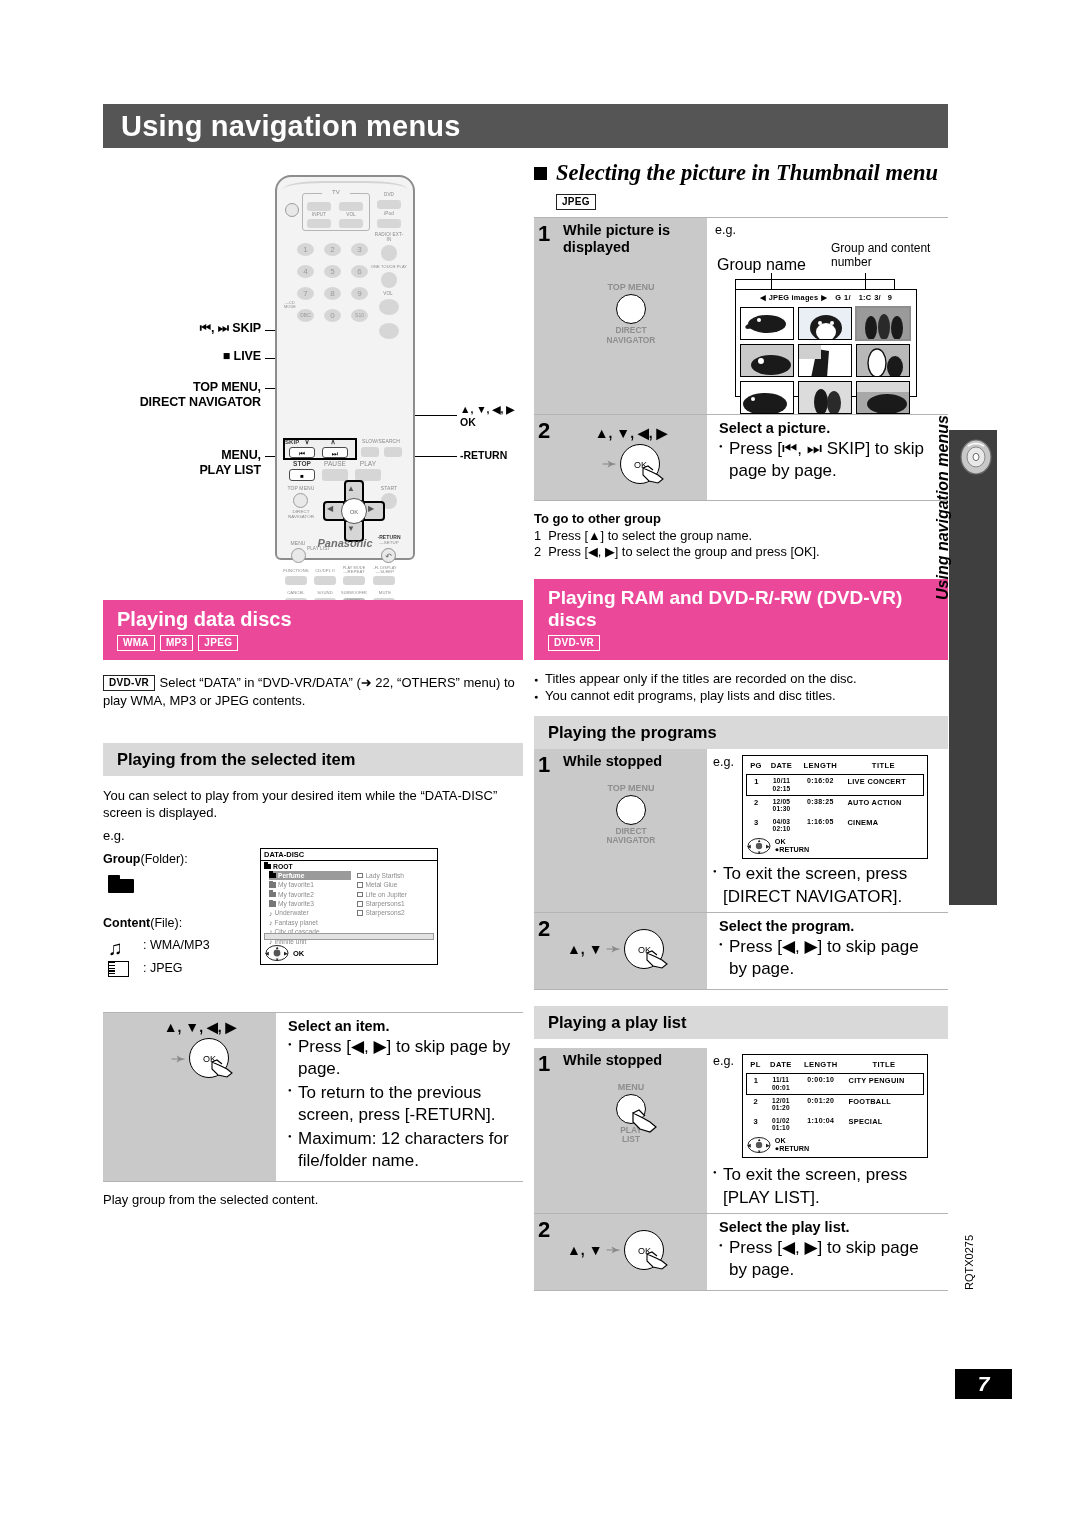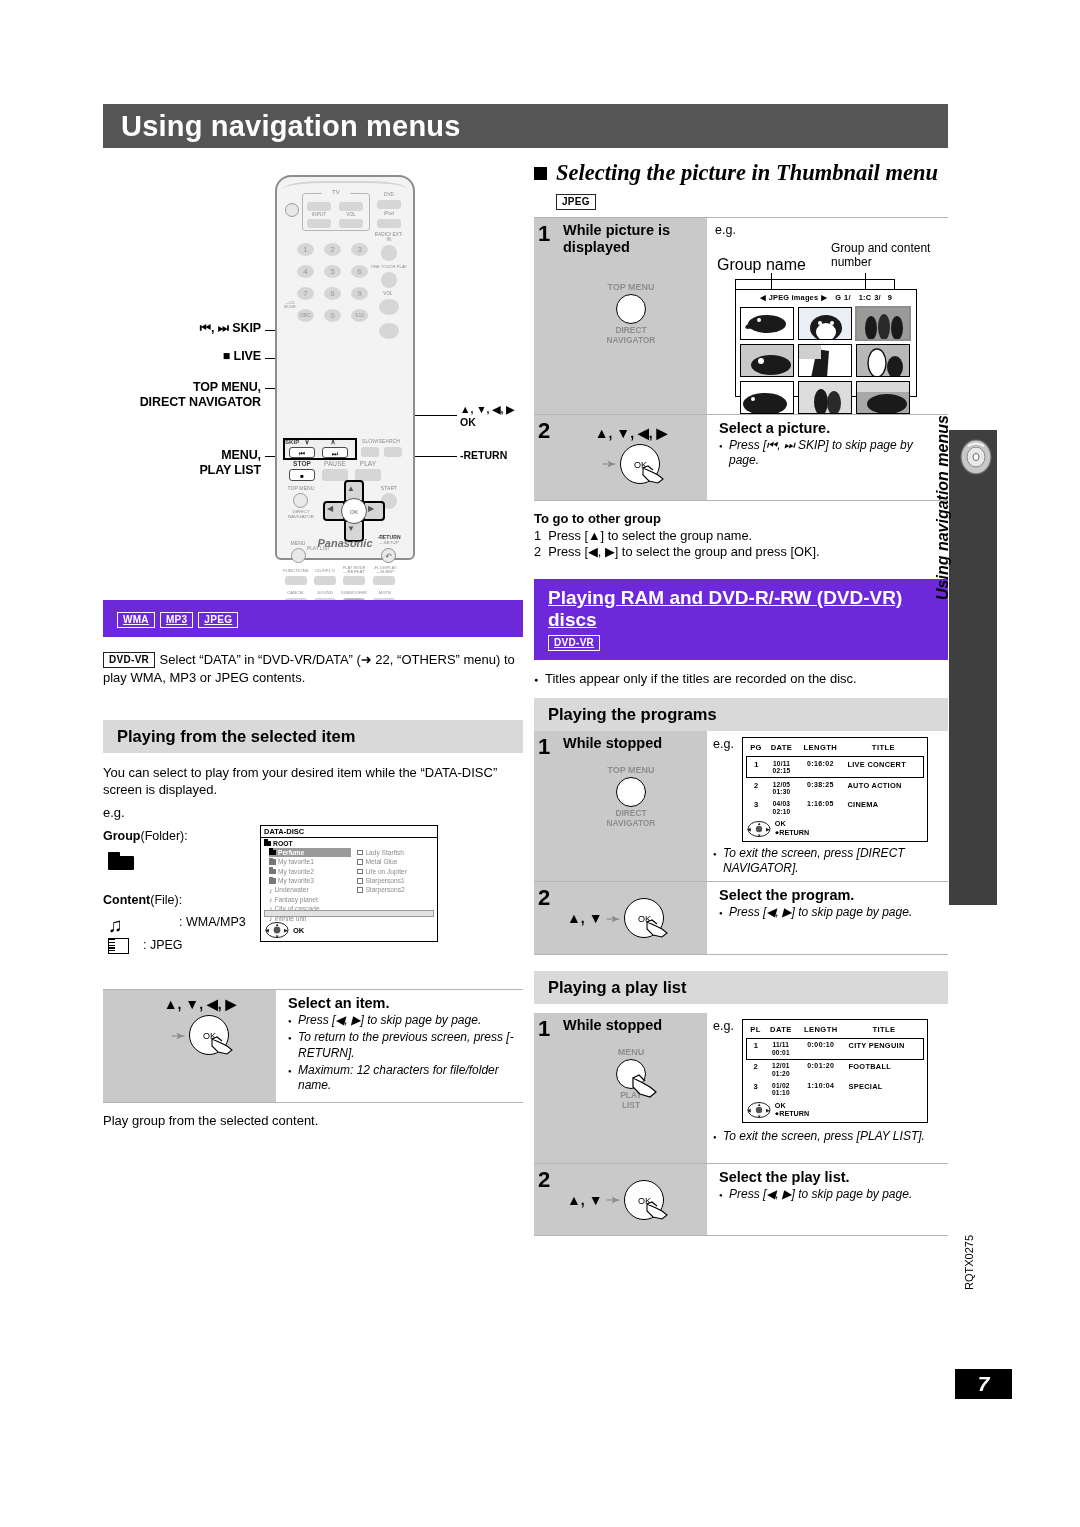--- a/index.html
+++ b/index.html
@@ -51,21 +51,21 @@
   .brandname{ position:absolute; left:0; right:0; bottom:9px; text-align:center; font-size:11px; font-weight:bold; color:#6f6f6f; font-style:italic;}
 
   
   .callout{ position:absolute; font-size:12.5px; font-weight:bold; text-align:right; line-height:1.18; letter-spacing:-.1px;}
   .callout-r{ position:absolute; font-size:10.5px; font-weight:bold; text-align:left; line-height:1.2; }
   .lead{ position:absolute; height:0; border-top:1.6px solid #000; }
   .leadv{ position:absolute; width:0; border-left:1.6px solid #000; }
 
   
   .sec-banner{
-    background:#6d28d9; color:#fff; padding:8px 14px 9px 14px; position:relative;text-decoration:underline;
+    background:#ec4899; color:#fff; padding:8px 14px 9px 14px; position:relative;
   }
   .sec-banner .h{ font-size:20px; font-weight:bold; }
   .chiprow{ margin-top:4px; display:flex; gap:5px; }
   .chip{
     display:inline-block; border:1.2px solid #fff; color:#fff; font-size:10px; font-weight:bold;
     padding:1px 5px 1.5px 5px; letter-spacing:.3px; line-height:1.15;
   }
   .chip.dark{ border-color:#222; color:#000; background:#fff; }
 
   
@@ -77,21 +77,21 @@
   .bullet{ font-size:13px; line-height:1.34; padding-left:11px; position:relative; }
   .bullet:before{ content:"\25CF"; position:absolute; left:0; top:0; font-size:7px; line-height:19px;}
 
   
   .steptab{ width:100%; border-collapse:collapse; }
   .steptab td{ vertical-align:top; }
   .step-num-cell{ width:27px; background:#c9c9c9; padding:5px 0 0 4px; font-size:22px; font-weight:bold; line-height:1;}
   .step-key-cell{ width:146px; background:#c9c9c9; padding:6px 6px 8px 0; }
   .step-desc-cell{ background:#fff; padding:5px 8px 8px 12px; border-top:1.6px solid #b4b4b4; }
   .step-title{ font-size:14.5px; font-weight:bold; margin-bottom:2px; }
-  .step-b{ font-size:12px; line-height:1.32; padding-left:10px; position:relative; margin-top:1px;font-style:italic;}
+  .step-b{ font-size:17px; line-height:1.32; padding-left:10px; position:relative; margin-top:1px;}
   .step-b:before{ content:"\25CF"; position:absolute; left:0; top:0; font-size:6px; line-height:17px;}
   .keys{ font-size:14px; font-weight:bold; text-align:center; letter-spacing:0px;}
   .keyline2{ display:flex; align-items:center; justify-content:center; gap:3px; margin-top:3px;}
   .arrowg{ color:#8a8a8a; font-size:19px; line-height:1; }
   .okbtn{ width:40px; height:40px; border-radius:50%; border:1.6px solid #000; background:#fff;
           font-size:9px; text-align:center; line-height:40px; position:relative;}
   .hand{ position:absolute; left:20px; top:17px; width:26px; height:22px; }
 
   
   .osd{ border:1.4px solid #000; background:#fff; }
@@ -310,20 +310,21 @@
       <div class="rlab" style="left:92px; top:414px; width:32px; font-size:4.2px;">MUTE</div>
       <div class="rbtn" style="left:96px; top:421px; width:22px; height:9px;"></div>
       <div class="rlab" style="left:32px; top:432px; width:32px; font-size:3.8px;">—W.SRD</div>
       <div class="rlab" style="left:62px; top:432px; width:34px; font-size:3.8px;">—CH SELECT</div>
 
       <div class="brandname">Panasonic</div>
     </div>
   </div>
 
   <div class="sec-banner" style="width:420px; margin-top:30px;">
+    <div class="h">Playing data discs</div>
     <div class="chiprow">
       <span class="chip">WMA</span>
       <span class="chip">MP3</span>
       <span class="chip">JPEG</span>
     </div>
   </div>
 
   <div style="margin-top:13px; width:420px;">
     <span class="chip dark" style="vertical-align:1px;">DVD-VR</span>
     <span class="body-txt">Select “DATA” in “DVD-VR/DATA” (➜ 22, “OTHERS” menu) to play WMA, MP3 or JPEG contents.</span>
@@ -339,21 +340,21 @@
       <b>Group</b><span>(Folder)</span>:
     </div>
     <div style="position:absolute; left:5px; top:27px; width:26px; height:18px;">
       <div style="position:absolute;left:0;top:4px;width:26px;height:14px;background:#000;border-radius:1px;"></div>
       <div style="position:absolute;left:0;top:0;width:12px;height:5px;background:#000;border-radius:1px;"></div>
     </div>
     <div style="position:absolute; left:0; top:68px; font-size:12.5px;">
       <b>Content</b><span>(File)</span>:
     </div>
     <div style="position:absolute; left:5px; top:90px; font-size:20px; line-height:1;">♫</div>
-    <div style="position:absolute; left:40px; top:90px; font-size:12.5px;margin-left:36px;">: WMA/MP3</div>
+    <div style="position:absolute; left:40px; top:90px; font-size:12.5px;">: WMA/MP3</div>
     <div style="position:absolute; left:5px; top:113px; width:21px; height:16px; border:1.6px solid #000; background:#fff;">
       <div style="position:absolute;left:0;top:0;width:6px;height:12px;background:repeating-linear-gradient(#000 0 1.4px,#fff 1.4px 2.8px);"></div>
     </div>
     <div style="position:absolute; left:40px; top:113px; font-size:12.5px;">: JPEG</div>
 
     <div class="osd" style="position:absolute; left:157px; top:0; width:178px; height:117px;">
       <div class="osd-title">DATA-DISC</div>
       <div style="padding:2px 3px 0 3px;">
         <div class="dd-item" style="font-size:6.8px;font-weight:bold;">
           <span class="ico-folder"></span>
@@ -611,20 +612,21 @@
 
   <div class="sec-banner" style="margin-top:20px;">
     <div class="h" style="font-size:19px;">Playing RAM and DVD-R/-RW (DVD-VR) discs</div>
     <div class="chiprow">
       <span class="chip">DVD-VR</span>
     </div>
   </div>
 
   <div style="margin-top:10px;">
     <div class="bullet">Titles appear only if the titles are recorded on the disc.</div>
+    <div class="bullet">You cannot edit programs, play lists and disc titles.</div>
   </div>
 
   <div class="sub-banner" style="margin-top:11px;">Playing the programs</div>
 
   <table class="steptab">
     <tbody>
         <tr>
       <td class="step-num-cell" style="height:150px;">1</td>
       <td class="step-key-cell" style="padding-top:4px;">
         <div style="font-size:14.5px; font-weight:bold; padding-left:2px;">While stopped</div>

